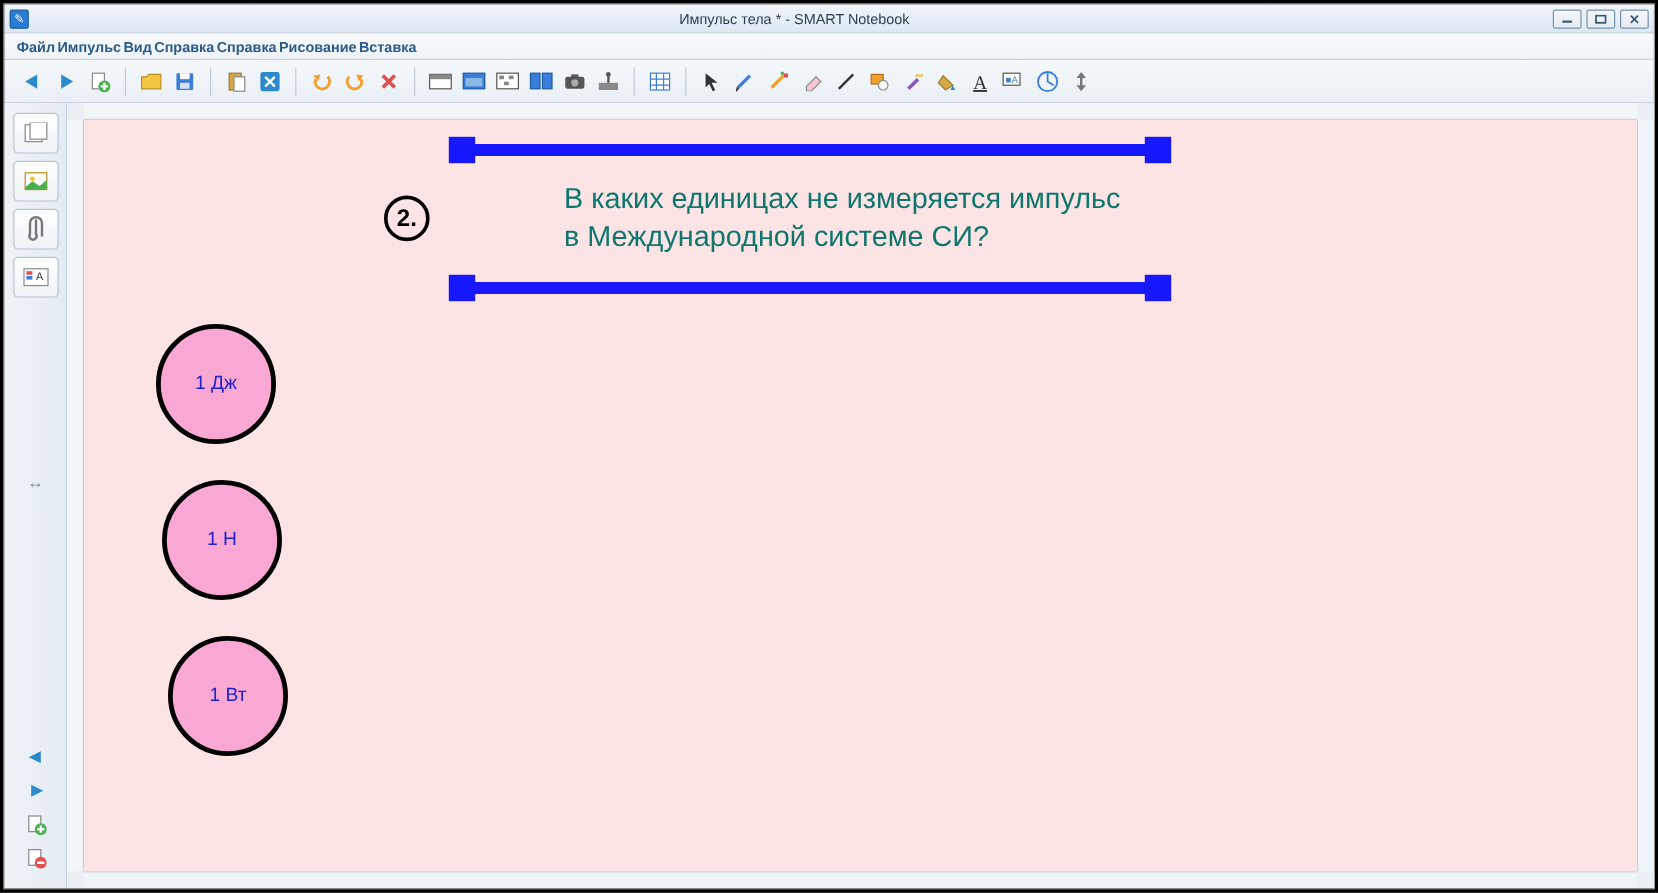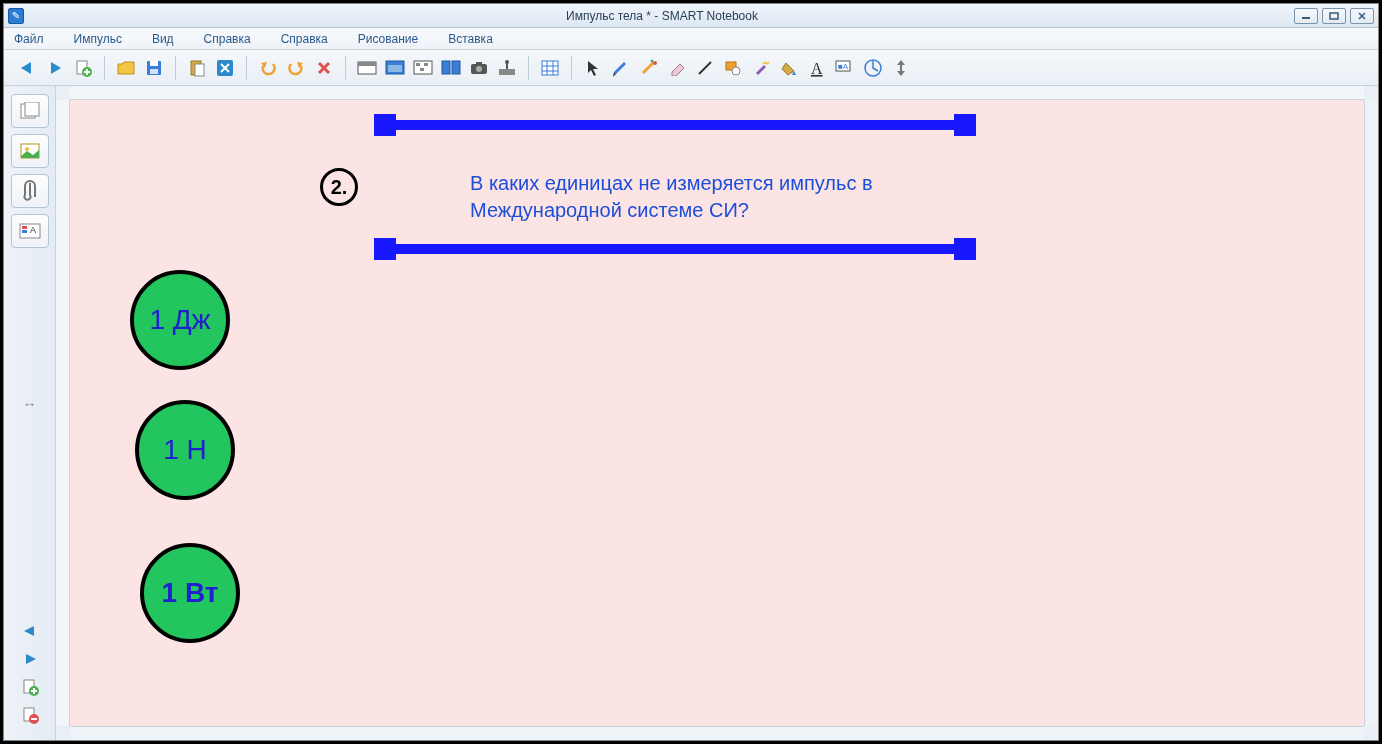--- a/index.html
+++ b/index.html
@@ -3,21 +3,21 @@
 <meta charset="utf-8">
 <style>
 * { margin: 0; padding: 0; box-sizing: border-box; }
 body { font-family: "Segoe UI", Tahoma, sans-serif; background: #000; width: 1382px; height: 744px; overflow: hidden; }
 .window { position: absolute; left: 3px; top: 3px; width: 1376px; height: 738px; background: #fff; border: 1px solid #888; }
 .titlebar { height: 24px; background: linear-gradient(#f0f5fb, #dde7f3); display: flex; align-items: center; padding: 0 4px; border-bottom: 1px solid #b5c5d6; }
 .app-icon { width: 16px; height: 16px; background: #2b7cd3; border: 1px solid #1a5a9e; display: flex; align-items: center; justify-content: center; font-size: 10px; color: #fff; border-radius: 2px; }
 .title-text { font-size: 12px; color: #2a3f55; margin-left: 6px; flex: 1; text-align: center; }
 .win-controls { display: flex; gap: 4px; }
 .win-btn { width: 24px; height: 16px; border: 1px solid #7a92aa; border-radius: 2px; background: linear-gradient(#f5f8fb,#e4ebf2); display: flex; align-items: center; justify-content: center; font-size: 10px; color: #3a5a7a; cursor: pointer; }
-.menubar { height: 22px; background: linear-gradient(#f8fafc,#eef3f8); display: flex; align-items: center; padding: 0 10px; gap: 30px; border-bottom: 1px solid #c5d2e0; }
+.menubar { height: 22px; background: linear-gradient(#f8fafc,#eef3f8); display: flex; align-items: center; padding: 0 10px; gap: 2px; border-bottom: 1px solid #c5d2e0; font-weight: bold; }
 .menu-item { font-size: 12px; color: #2a5a8a; cursor: pointer; }
 .toolbar { height: 36px; background: linear-gradient(#f5f8fb,#e9eff5); border-bottom: 1px solid #c5d2e0; display: flex; align-items: center; padding: 0 12px; gap: 6px; }
 .tb-sep { width: 1px; height: 24px; background: #c0cdd9; margin: 0 4px; }
 .tb-btn { width: 22px; height: 22px; display: flex; align-items: center; justify-content: center; cursor: pointer; border-radius: 2px; }
 .content { position: absolute; left: 0; top: 82px; right: 0; bottom: 0; background: #f0f4f8; display: flex; }
 .sidebar { width: 52px; background: linear-gradient(90deg,#eef3f8,#e4ebf2); border-right: 1px solid #c5d2e0; display: flex; flex-direction: column; align-items: center; padding-top: 8px; gap: 6px; }
 .side-tab { width: 38px; height: 34px; border: 1px solid #b5c5d6; border-radius: 4px; background: linear-gradient(#fdfdfd,#eef3f8); display: flex; align-items: center; justify-content: center; cursor: pointer; }
 .side-spacer { flex: 1; }
 .side-nav { width: 24px; height: 18px; display: flex; align-items: center; justify-content: center; margin-bottom: 4px; cursor: pointer; }
 .resize-handle { margin: 140px 0; font-size: 14px; color: #7a8a9a; cursor: ew-resize; }
@@ -28,23 +28,23 @@
 .c-tl { left: 0; top: 0; } .c-tr { right: 0; top: 0; } .c-bl { left: 0; bottom: 0; } .c-br { right: 0; bottom: 0; }
 .scrollbar-v { position: absolute; right: 0; top: 14px; bottom: 14px; width: 14px; background: #eef3f8; border-left: 1px solid #c5d2e0; }
 .scrollbar-h { position: absolute; left: 14px; bottom: 0; right: 14px; height: 14px; background: #eef3f8; border-top: 1px solid #c5d2e0; }
 .canvas { position: absolute; left: 14px; top: 14px; right: 14px; bottom: 14px; background: #fce4e4; }
 .q-frame { position: absolute; left: 310px; top: 20px; width: 590px; }
 .q-bar { height: 10px; background: #1818ff; position: relative; }
 .q-bar::before, .q-bar::after { content: ''; position: absolute; width: 22px; height: 22px; background: #1818ff; top: -6px; }
 .q-bar::before { left: -6px; } .q-bar::after { right: -6px; }
 .q-body { padding: 20px 20px 20px 90px; position: relative; }
 .q-num { position: absolute; left: -60px; top: 50%; transform: translateY(-50%); width: 38px; height: 38px; border: 3px solid #000; border-radius: 50%; display: flex; align-items: center; justify-content: center; font-size: 20px; font-weight: bold; }
-.q-text { font-size: 20px; line-height: 1.35; color: #1d4ed8; margin-top: 20px; }
-.answer { position: absolute; width: 100px; height: 100px; border: 4px solid #000; border-radius: 50%; background: #22c55e; display: flex; align-items: center; justify-content: center; font-size: 28px; color: #2020d0; cursor: move; }
-.ans1 { left: 60px; top: 170px; } .ans2 { left: 65px; top: 300px; text-align: right; } .ans3 { left: 70px; top: 443px; font-weight: bold; }
+.q-text { font-size: 24px; line-height: 1.35; color: #0f766e; }
+.answer { position: absolute; width: 100px; height: 100px; border: 4px solid #000; border-radius: 50%; background: #f9a8d4; display: flex; align-items: center; justify-content: center; font-size: 16px; color: #2020d0; cursor: move; }
+.ans1 { left: 60px; top: 170px; } .ans2 { left: 65px; top: 300px; text-align: right; } .ans3 { left: 70px; top: 430px; }
 .ans4 { left: 920px; top: 170px; } .ans5 { left: 935px; top: 330px; }
 svg { display: block; }
 </style>
 </head>
 <body>
 
 <div class="window">
 
   <div class="titlebar">
     <div class="app-icon">✎</div>

